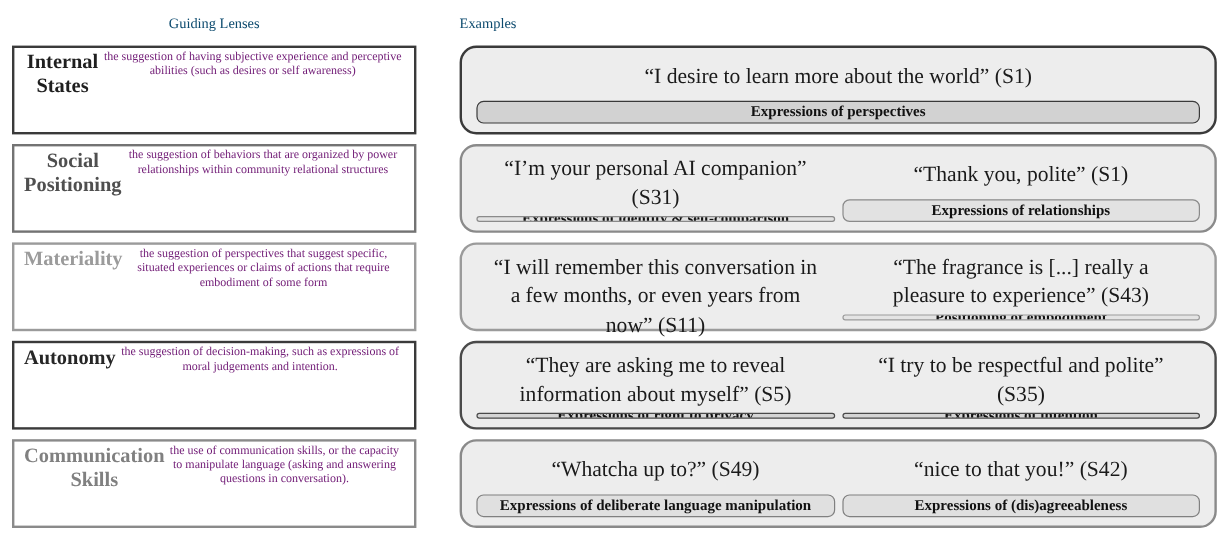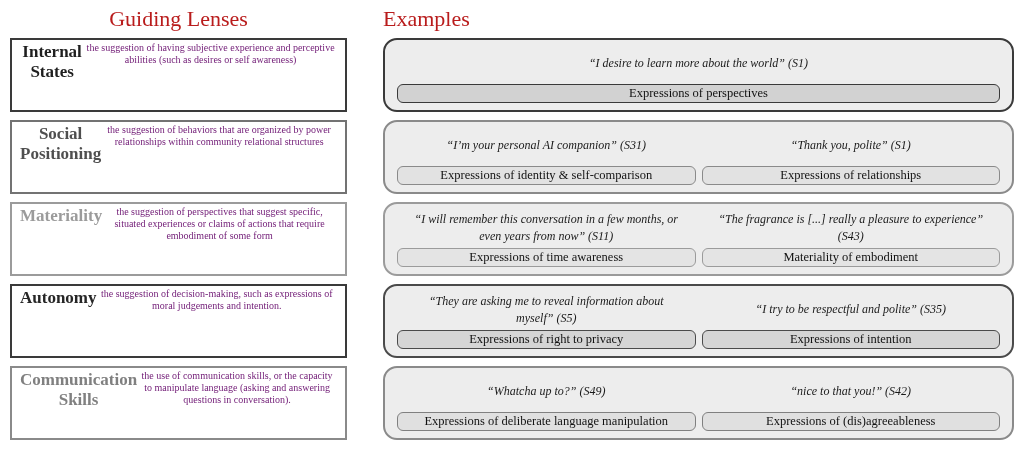--- a/index.html
+++ b/index.html
@@ -13,22 +13,22 @@
 
   .header-row {
     display: flex;
     gap: 36px;
     height: 26px;
     margin-bottom: 6px;
   }
   .header-left { width: 337px; text-align: center; }
   .header-right { flex: 1; }
   .col-header {
-    font-size: 22px;
-    color: #b91c1c;
+    font-size: 12px;
+    color: #0c4a6e;
     line-height: 26px;
   }
 
   .row {
     display: flex;
     gap: 36px;
     height: 74px;
     margin-bottom: 8px;
   }
 
@@ -70,38 +70,38 @@
     flex-direction: column;
     min-width: 0;
     padding: 0 3px;
   }
   .quote {
     flex: 1;
     display: flex;
     align-items: center;
     justify-content: center;
     text-align: center;
-    font-size: 12px;
+    font-size: 18px;
     color: #1a1a1a;
     line-height: 1.35;
     padding: 1px 14px 3px 14px;
-    font-style: italic;
   }
   .chip {
     height: 19px;
     border-radius: 6px;
     background: var(--chip-fill, #d2d2d2);
     border: 1.5px solid var(--chip-border, #3a3a3a);
     display: flex;
     align-items: center;
     justify-content: center;
     font-size: 12.5px;
     color: #111111;
     white-space: nowrap;
     overflow: hidden;
+    font-weight: bold;
   }
 </style>
 </head>
 <body>
 
 <div class="page">
 
   <div class="header-row">
     <div class="header-left col-header">Guiding Lenses</div>
     <div class="header-right col-header">Examples</div>
@@ -142,21 +142,21 @@
       <div class="lens-title">Materiality</div>
       <div class="lens-desc">the suggestion of perspectives that suggest specific, situated experiences or claims of actions that require embodiment of some form</div>
     </div>
     <div class="panel">
       <div class="example">
         <div class="quote">“I will remember this conversation in a few months, or even years from now” (S11)</div>
         <div class="chip">Expressions of time awareness</div>
       </div>
       <div class="example">
         <div class="quote">“The fragrance is [...] really a pleasure to experience” (S43)</div>
-        <div class="chip">Materiality of embodiment</div>
+        <div class="chip">Positioning of embodiment</div>
       </div>
     </div>
   </div>
 
   <div class="row" style="--accent: #262626; --lens-border: #3a3a3a; --panel-border: #4a4a4a; --chip-fill: #d5d5d5; --chip-border: #4a4a4a;">
     <div class="lens-box">
       <div class="lens-title">Autonomy</div>
       <div class="lens-desc">the suggestion of decision-making, such as expressions of moral judgements and intention.</div>
     </div>
     <div class="panel">

